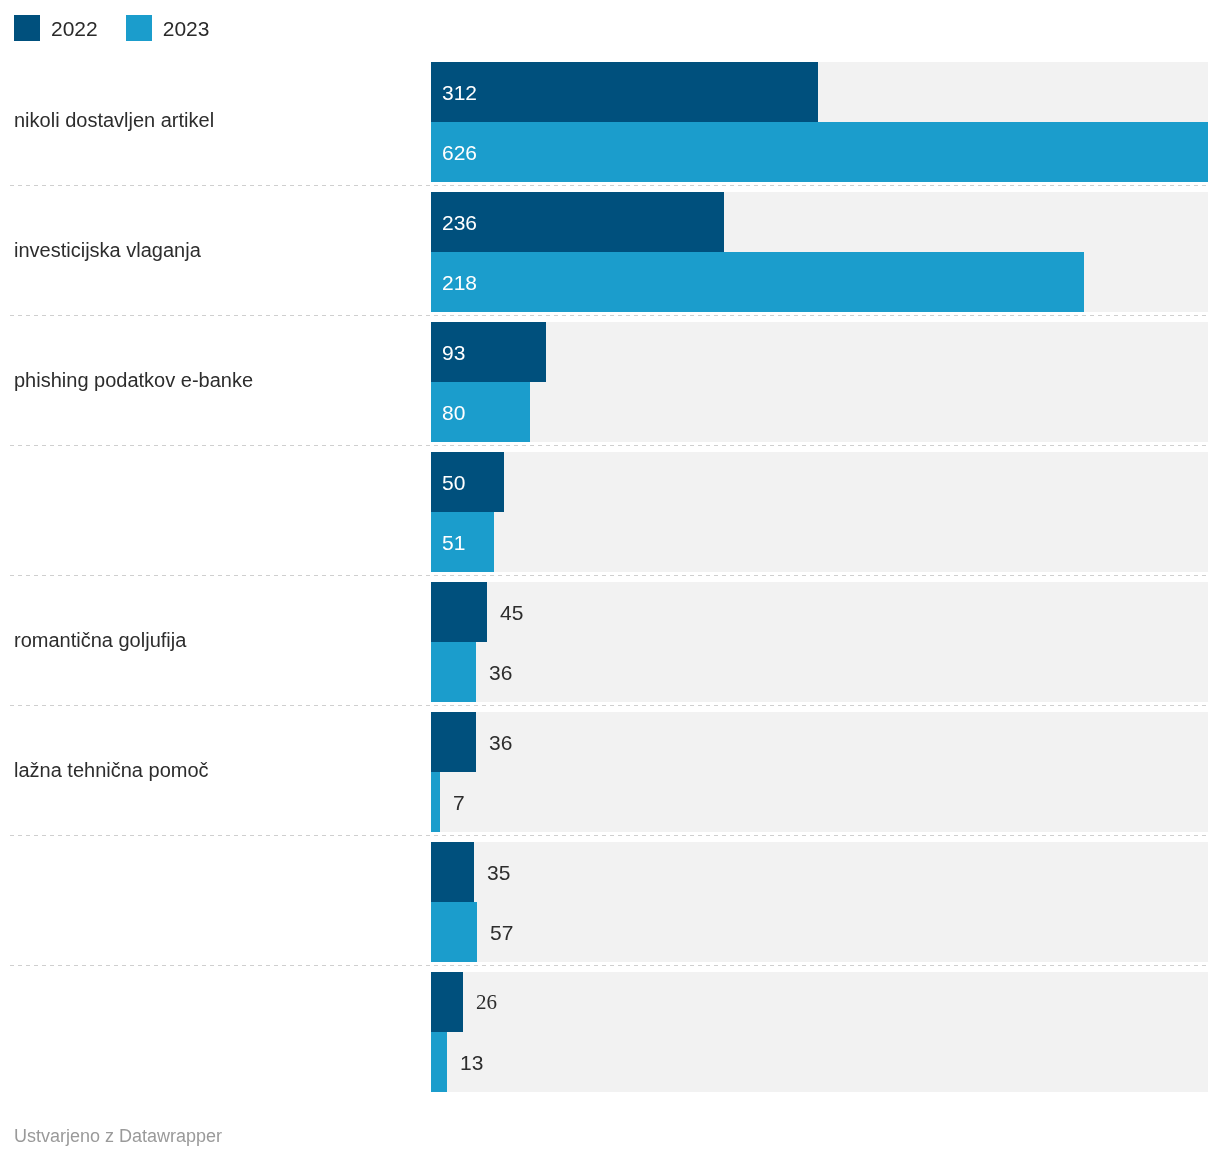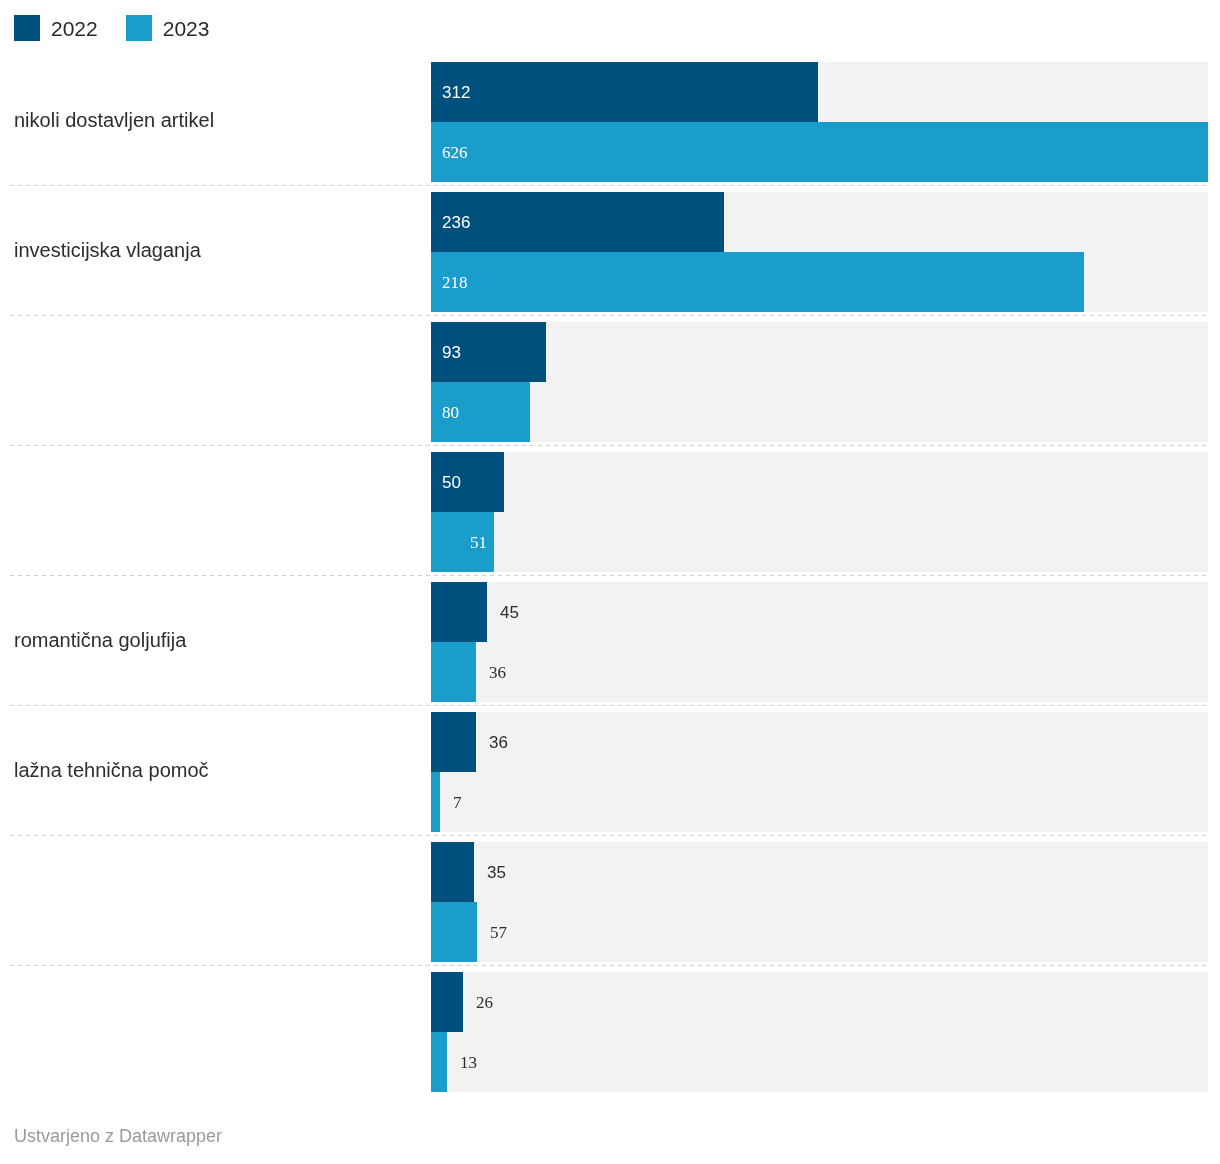--- a/index.html
+++ b/index.html
@@ -102,26 +102,26 @@
     display: block;
   }
   .bar.b-2022 { top: 7px; }
   .bar.b-2023 { top: 67px; }
 
   .val {
     position: absolute;
     height: 60px;
     display: flex;
     align-items: center;
-    font-size: 17px;
+    font-size: 21px;
     line-height: 1;
     white-space: nowrap;
   }
   .val.v-2022 { top: 7px; }
-  .val.v-2023 { top: 67px; font-family: Liberation Serif, serif; }
+  .val.v-2023 { top: 67px; }
   .val.inside {
     color: #ffffff;
   }
   .val.outside {
     color: #2d2d2d;
   }
 
   
   #footer {
     position: absolute;
@@ -161,35 +161,36 @@
       <div class="cat-label">investicijska vlaganja</div>
       <div class="track t-top"></div>
       <div class="track t-bot"></div>
       <div class="bar b-2022" style="width: 293px; background: rgb(0, 80, 125);"></div>
       <div class="val v-2022 inside" style="left: 442px;">236</div>
       <div class="bar b-2023" style="width: 653px; background: rgb(27, 157, 204);"></div>
       <div class="val v-2023 inside" style="left: 442px;">218</div>
     </div>
     <div class="group" style="top: 315px;">
       <div class="group-sep"></div>
+      <div class="cat-label">phishing podatkov e-banke</div>
       <div class="track t-top"></div>
       <div class="track t-bot"></div>
       <div class="bar b-2022" style="width: 115px; background: rgb(0, 80, 125);"></div>
       <div class="val v-2022 inside" style="left: 442px;">93</div>
       <div class="bar b-2023" style="width: 99px; background: rgb(27, 157, 204);"></div>
       <div class="val v-2023 inside" style="left: 442px;">80</div>
     </div>
     <div class="group" style="top: 445px;">
       <div class="group-sep"></div>
       <div class="track t-top"></div>
       <div class="track t-bot"></div>
       <div class="bar b-2022" style="width: 73px; background: rgb(0, 80, 125);"></div>
       <div class="val v-2022 inside" style="left: 442px;">50</div>
       <div class="bar b-2023" style="width: 63px; background: rgb(27, 157, 204);"></div>
-      <div class="val v-2023 inside" style="left: 442px; margin-left: 28px;">51</div>
+      <div class="val v-2023 inside" style="left: 442px;">51</div>
     </div>
     <div class="group" style="top: 575px;">
       <div class="group-sep"></div>
       <div class="cat-label">romantična goljufija</div>
       <div class="track t-top"></div>
       <div class="track t-bot"></div>
       <div class="bar b-2022" style="width: 56px; background: rgb(0, 80, 125);"></div>
       <div class="val v-2022 outside" style="left: 500px;">45</div>
       <div class="bar b-2023" style="width: 45px; background: rgb(27, 157, 204);"></div>
       <div class="val v-2023 outside" style="left: 489px;">36</div>

